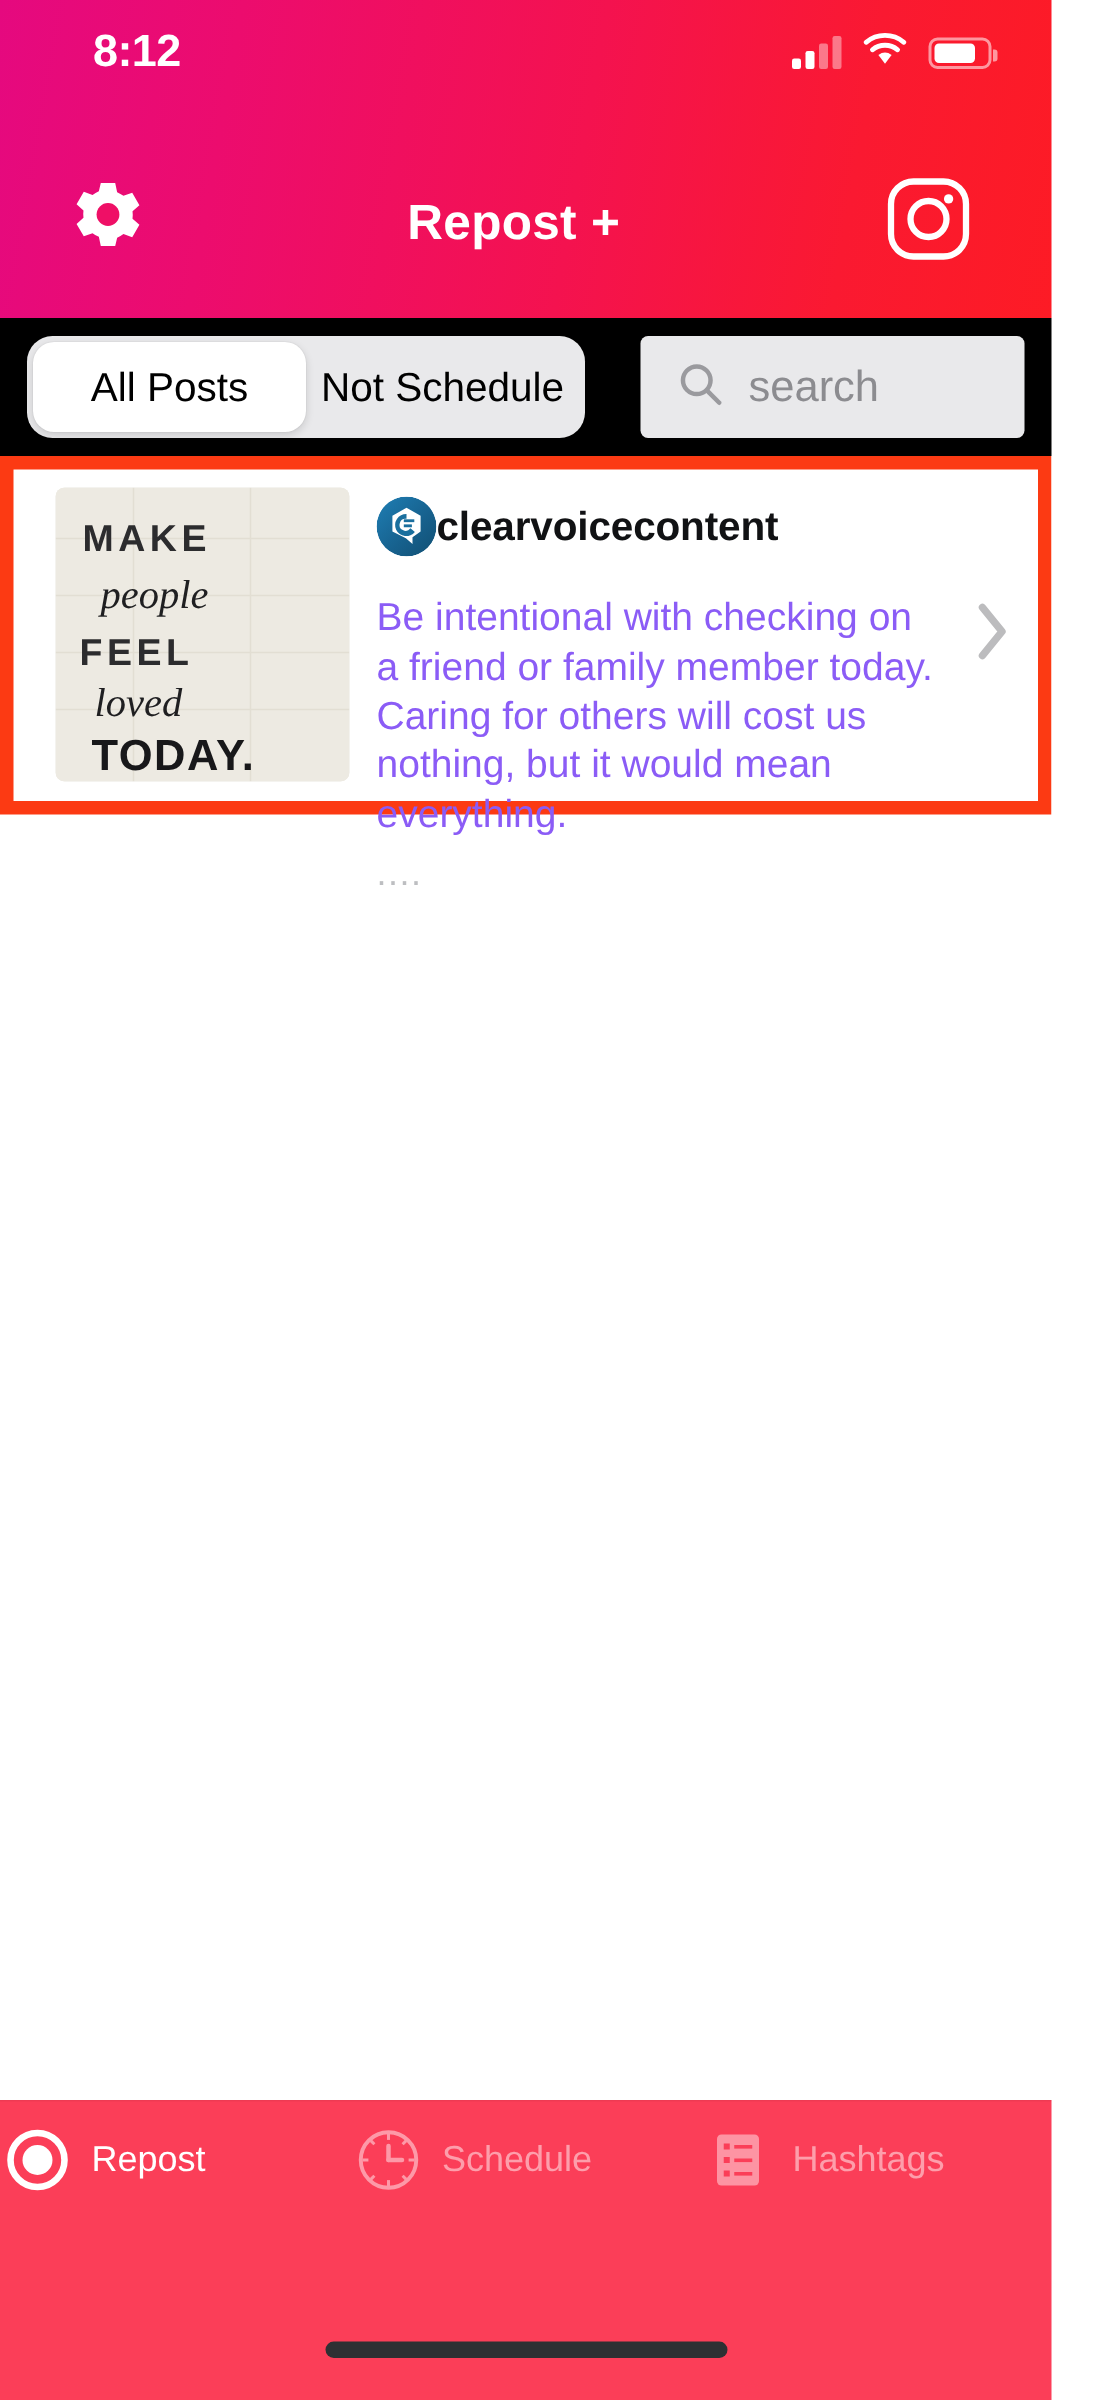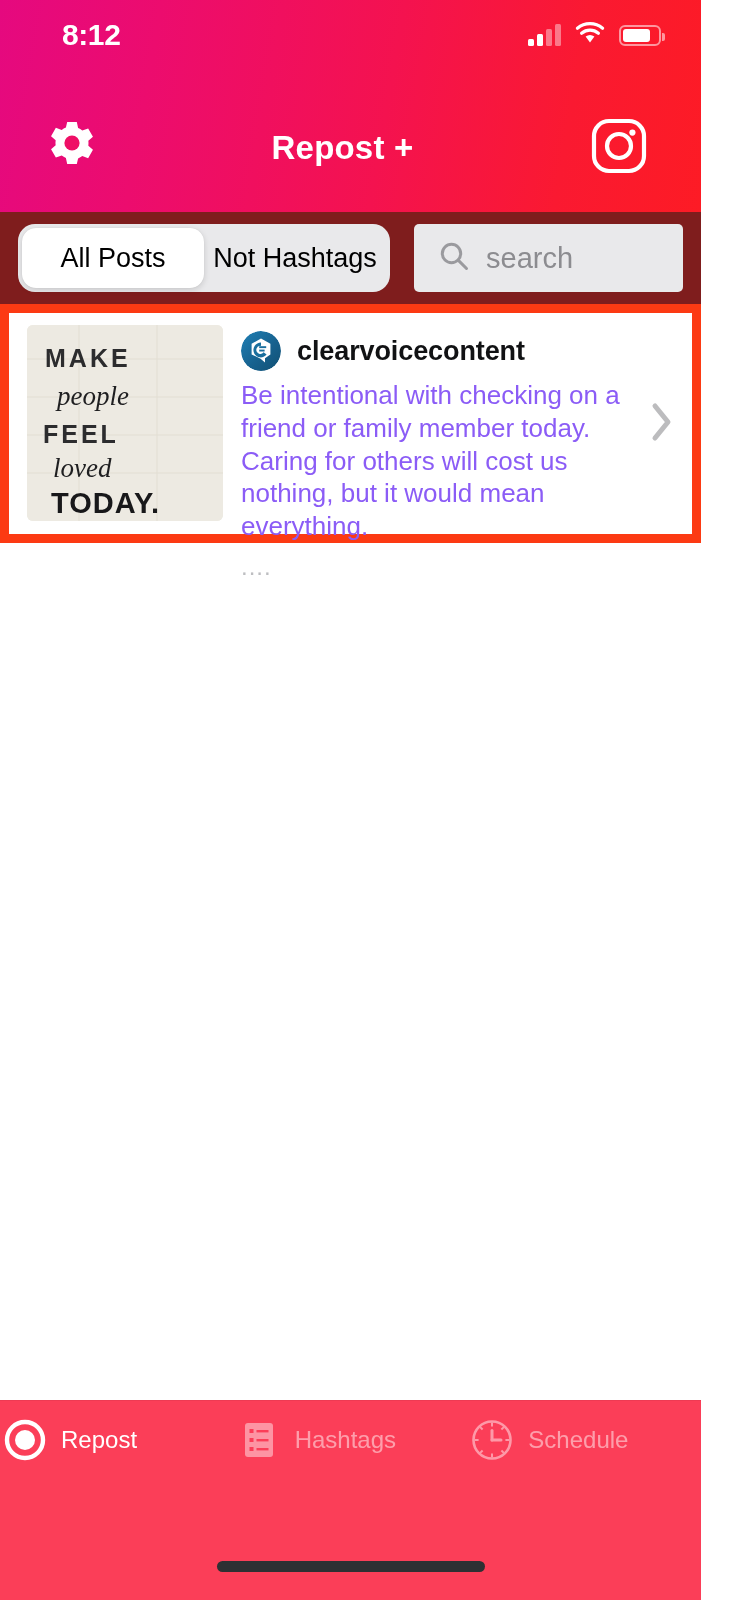--- a/index.html
+++ b/index.html
@@ -66,23 +66,23 @@
     pointer-events:none;
   }
   .icon-btn {
     width:68px; height:68px; display:flex; align-items:center; justify-content:center;
     position:relative; z-index:2;
   }
 
   
   .filterbar {
     flex:0 0 92px;
-    display:flex; align-items:center; gap:24px;
+    display:flex; align-items:center; gap:37px;
     padding:0 18px;
-    background:#7f1d1d;
+    background:#000000;
   }
   .segmented {
     display:flex; align-items:center;
     background:#e9e9eb; border-radius:17px;
     padding:4px; height:68px;
     flex:0 0 372px;
   }
   .seg {
     flex:1; height:100%;
     display:flex; align-items:center; justify-content:center;
@@ -102,36 +102,36 @@
   .search-ph { font-size:29px; color:#8c8c90; }
 
   
   .list { flex:1 1 auto; background:#ffffff; overflow:hidden; }
   .post-card {
     margin:0;
     border:9px solid #fc3a13;
     background:#ffffff;
     height:239px;
     display:flex; align-items:stretch;
-    padding:12px 10px 12px 18px;
+    padding:12px 10px 12px 28px;
     gap:18px;
   }
   .thumb {
     flex:0 0 196px; height:196px;
     border-radius:6px; overflow:hidden;
     background:#eceae2;
     position:relative;
   }
   .thumb svg { display:block; width:100%; height:100%; }
   .post-body {
     flex:1; min-width:0;
     display:flex; flex-direction:column;
     padding-top:6px;
   }
-  .post-head { display:flex; align-items:center; gap:16px; margin-bottom:8px; }
+  .post-head { display:flex; align-items:center; margin-bottom:24px; }
   .avatar { flex:0 0 40px; width:40px; height:40px; border-radius:50%; overflow:hidden; }
   .avatar svg { display:block; width:100%; height:100%; }
   .username { font-size:27px; font-weight:bold; color:#111214; letter-spacing:-0.1px; }
   .caption {
     font-size:26px; line-height:1.26; color:#8b5cf6;
     max-width:468px;
   }
   .dots { font-size:24px; color:#bdbec1; margin-top:12px; letter-spacing:1px; line-height:1; }
   .chev { flex:0 0 40px; display:flex; align-items:center; justify-content:center; }
 
@@ -206,21 +206,21 @@
             <circle cx="42.4" cy="15.6" r="3.1" fill="#fff"></circle>
           </svg>
         </span>
       </div>
     </div>
   </div>
 
   <div class="filterbar">
     <div class="segmented">
       <div class="seg active">All Posts</div>
-      <div class="seg">Not Hashtags</div>
+      <div class="seg">Not Schedule</div>
     </div>
     <div class="searchbox">
       <span>
         <svg width="32" height="32" viewBox="0 0 32 32">
           <circle cx="13.5" cy="13.5" r="9.2" fill="none" stroke="#9a9a9e" stroke-width="3"></circle>
           <line x1="20.4" y1="20.4" x2="28.5" y2="28.5" stroke="#9a9a9e" stroke-width="3" stroke-linecap="round"></line>
         </svg>
       </span>
       <span class="search-ph">search</span>
     </div>
@@ -293,53 +293,53 @@
           <circle cx="25" cy="25" r="18" fill="none" stroke="#ffffff" stroke-width="4.4"></circle>
           <circle cx="25" cy="25" r="10" fill="#ffffff"></circle>
         </svg>
       </div>
       <div class="tlabel">Repost</div>
     </div>
 
     <div class="tab inactive">
       <div class="tabicon">
         <svg width="50" height="50" viewBox="0 0 50 50">
-          <rect x="11" y="8" width="28" height="34" rx="3" fill="#ffc9d1"></rect>
-          <g fill="#fb3e58">
-            <rect x="15.5" y="14" width="4" height="4"></rect>
-            <rect x="15.5" y="23" width="4" height="4"></rect>
-            <rect x="15.5" y="32" width="4" height="4"></rect>
-            <rect x="22.5" y="15" width="12" height="2.4"></rect>
-            <rect x="22.5" y="24" width="12" height="2.4"></rect>
-            <rect x="22.5" y="33" width="12" height="2.4"></rect>
-          </g>
-        </svg>
-      </div>
-      <div class="tlabel">Hashtags</div>
-    </div>
-
-    <div class="tab inactive">
-      <div class="tabicon">
-        <svg width="50" height="50" viewBox="0 0 50 50">
           <circle cx="25" cy="25" r="18.5" fill="none" stroke="#ffd2d9" stroke-width="2.6"></circle>
           <g stroke="#ffd2d9" stroke-width="2">
             <line x1="25" y1="7.6" x2="25" y2="11.6"></line>
             <line x1="25" y1="38.4" x2="25" y2="42.4"></line>
             <line x1="7.6" y1="25" x2="11.6" y2="25"></line>
             <line x1="38.4" y1="25" x2="42.4" y2="25"></line>
             <line x1="13.2" y1="12.1" x2="15.6" y2="14.5"></line>
             <line x1="34.4" y1="35.5" x2="36.8" y2="37.9"></line>
             <line x1="36.8" y1="12.1" x2="34.4" y2="14.5"></line>
             <line x1="15.6" y1="35.5" x2="13.2" y2="37.9"></line>
           </g>
           <line x1="25" y1="25" x2="25" y2="15.6" stroke="#ffd2d9" stroke-width="3" stroke-linecap="round"></line>
           <line x1="25" y1="25" x2="34" y2="25" stroke="#ffd2d9" stroke-width="3" stroke-linecap="round"></line>
         </svg>
       </div>
       <div class="tlabel">Schedule</div>
     </div>
+
+    <div class="tab inactive">
+      <div class="tabicon">
+        <svg width="50" height="50" viewBox="0 0 50 50">
+          <rect x="11" y="8" width="28" height="34" rx="3" fill="#ffc9d1"></rect>
+          <g fill="#fb3e58">
+            <rect x="15.5" y="14" width="4" height="4"></rect>
+            <rect x="15.5" y="23" width="4" height="4"></rect>
+            <rect x="15.5" y="32" width="4" height="4"></rect>
+            <rect x="22.5" y="15" width="12" height="2.4"></rect>
+            <rect x="22.5" y="24" width="12" height="2.4"></rect>
+            <rect x="22.5" y="33" width="12" height="2.4"></rect>
+          </g>
+        </svg>
+      </div>
+      <div class="tlabel">Hashtags</div>
+    </div>
   </div>
 
   <div class="homebar-wrap">
     <div class="homebar"></div>
   </div>
 
 </div>
 
 </body></html>

